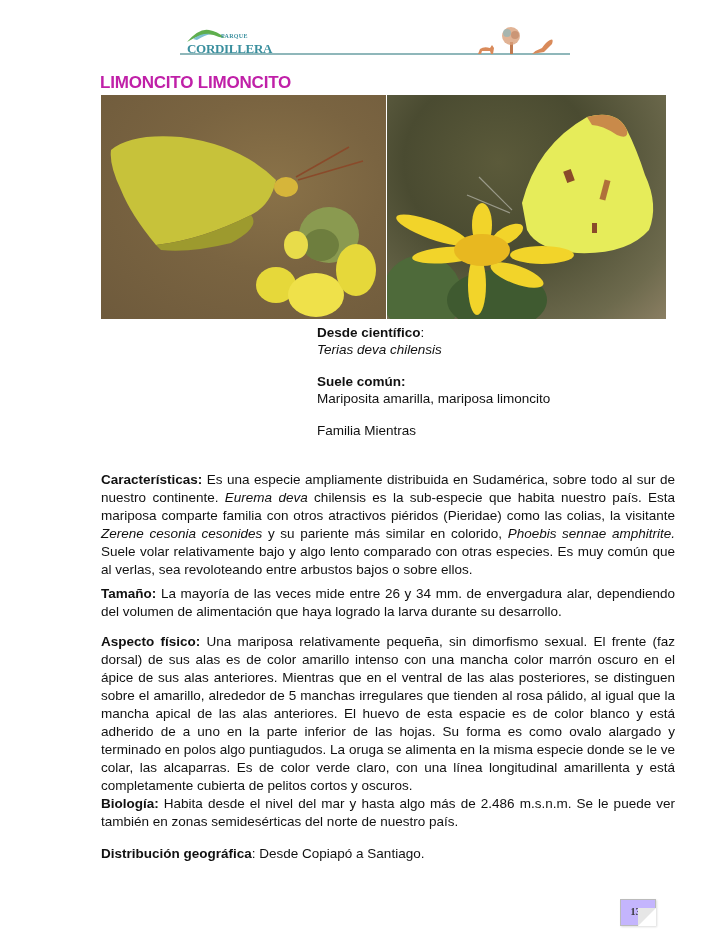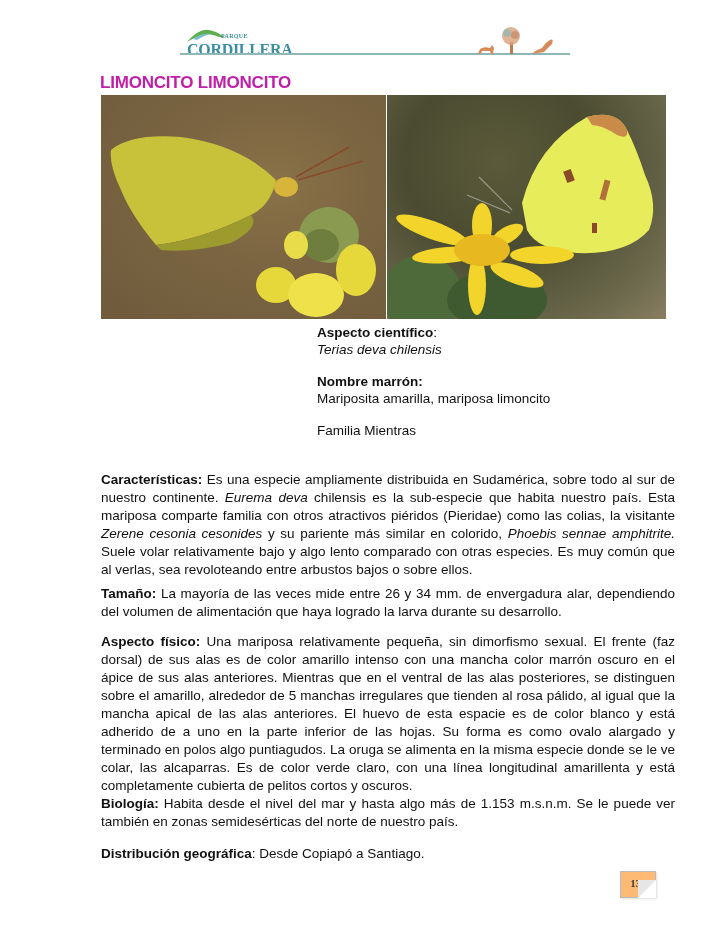--- a/index.html
+++ b/index.html
@@ -5,21 +5,21 @@
     html, body { margin: 0; padding: 0; background: #ffffff; }
     body { width: 720px; height: 932px; position: relative; overflow: hidden;
            font-family: "Liberation Sans", sans-serif; color: #111; }
 
     .header { position: absolute; left: 180px; top: 20px; width: 390px; height: 45px; }
     .logo { position: absolute; left: 5px; top: 4px; width: 90px; height: 36px; }
     .logo-mountain { position: absolute; left: 2px; top: 2px; }
     .logo-parque { position: absolute; left: 36px; top: 9px; font-family: "Liberation Serif", serif;
                    font-size: 6px; color: #3a8f9e; letter-spacing: 0.3px; font-weight: bold; }
     .logo-cordillera { position: absolute; left: 2px; top: 17px; font-family: "Liberation Serif", serif;
-                       font-size: 16px; color: #3a8f9e; font-weight: bold; letter-spacing: -0.3px; }
+                       font-size: 13px; color: #3a8f9e; font-weight: bold; letter-spacing: -0.3px; }
     .header-line { position: absolute; left: 0; top: 33px; width: 390px; height: 2px; background: #8fb7ba; }
     .header-deco { position: absolute; left: 290px; top: 4px; }
 
     .title { position: absolute; left: 100px; top: 73px; font-size: 17px; font-weight: bold;
              color: #c020a8; letter-spacing: -0.2px; }
 
     .photo { position: absolute; top: 95px; height: 224px; overflow: hidden; }
     .photo-left { left: 101px; width: 285px;
       background: radial-gradient(ellipse at 60% 40%, #8a7248 0%, #7a6441 45%, #6e5a3c 100%); }
     .photo-right { left: 387px; width: 279px;
@@ -32,22 +32,22 @@
 
     .body-text { position: absolute; left: 101px; width: 574px; font-size: 13.5px; line-height: 18px;
                  text-align: justify; }
     .p-caract { top: 471px; }
     .p-tamano { top: 585px; }
     .p-aspecto { top: 633px; }
     .p-bio { top: 795px; }
     .p-distr { top: 845px; }
     .b { font-weight: bold; }
 
-    .page-num { position: absolute; left: 620px; top: 871px; width: 34px; height: 25px;
-                border: 1px solid #bbb; background: #fdba74; box-shadow: 1px 1px 2px #ddd; }
+    .page-num { position: absolute; left: 620px; top: 899px; width: 34px; height: 25px;
+                border: 1px solid #bbb; background: #c4b5fd; box-shadow: 1px 1px 2px #ddd; }
     .page-num span { position: absolute; left: 0; right: 0; top: 6px; text-align: center;
                      font-family: "Liberation Serif", serif; font-size: 10px; font-weight: bold; color: #333; }
     .page-curl { position: absolute; right: -1px; bottom: -1px; width: 0; height: 0;
                  border-left: 9px solid #e6e6e6; border-top: 9px solid #e6e6e6;
                  border-right: 9px solid #fff; border-bottom: 9px solid #fff; }
   </style>
 </head>
 <body>
 
 <div class="header">
@@ -106,38 +106,38 @@
       <ellipse cx="155" cy="160" rx="32" ry="9"></ellipse>
       <ellipse cx="95" cy="130" rx="10" ry="22"></ellipse>
       <ellipse cx="120" cy="140" rx="18" ry="8" transform="rotate(-30 120 140)"></ellipse>
     </g>
     <ellipse cx="95" cy="155" rx="28" ry="16" fill="#e8b820"></ellipse>
   </svg>
 </div>
 
 <div class="facts">
   <div class="fact">
-    <div><span class="fact-label">Aspecto científico</span><span>:</span></div>
+    <div><span class="fact-label">Desde científico</span><span>:</span></div>
     <div class="italic">Terias deva chilensis</div>
   </div>
   <div class="fact">
-    <div class="fact-label">Nombre marrón:</div>
+    <div class="fact-label">Suele común:</div>
     <div>Mariposita amarilla, mariposa limoncito</div>
   </div>
   <div class="fact">
     <div>Familia Mientras</div>
   </div>
 </div>
 
 <div class="body-text p-caract"><span class="b">Características:</span><span> Es una especie ampliamente distribuida en Sudamérica, sobre todo al sur de nuestro continente. </span><span class="italic">Eurema deva</span><span> chilensis es la sub-especie que habita nuestro país. Esta mariposa comparte familia con otros atractivos piéridos (Pieridae) como las colias, la visitante </span><span class="italic">Zerene cesonia cesonides</span><span> y su pariente más similar en colorido, </span><span class="italic">Phoebis sennae amphitrite.</span><span> Suele volar relativamente bajo y algo lento comparado con otras especies. Es muy común que al verlas, sea revoloteando entre arbustos bajos o sobre ellos.</span></div>
 
 <div class="body-text p-tamano"><span class="b">Tamaño:</span><span> La mayoría de las veces mide entre 26 y 34 mm. de envergadura alar, dependiendo del volumen de alimentación que haya logrado la larva durante su desarrollo.</span></div>
 
 <div class="body-text p-aspecto"><span class="b">Aspecto físico:</span><span> Una mariposa relativamente pequeña, sin dimorfismo sexual. El frente (faz dorsal) de sus alas es de color amarillo intenso con una mancha color marrón oscuro en el ápice de sus alas anteriores. Mientras que en el ventral de las alas posteriores, se distinguen sobre el amarillo, alrededor de 5 manchas irregulares que tienden al rosa pálido, al igual que la mancha apical de las alas anteriores. El huevo de esta espacie es de color blanco y está adherido de a uno en la parte inferior de las hojas. Su forma es como ovalo alargado y terminado en polos algo puntiagudos. La oruga se alimenta en la misma especie donde se le ve colar, las alcaparras. Es de color verde claro, con una línea longitudinal amarillenta y está completamente cubierta de pelitos cortos y oscuros.</span></div>
 
-<div class="body-text p-bio"><span class="b">Biología:</span><span> Habita desde el nivel del mar y hasta algo más de 1.153 m.s.n.m.  Se le puede ver también en zonas semidesérticas del norte de nuestro país.</span></div>
+<div class="body-text p-bio"><span class="b">Biología:</span><span> Habita desde el nivel del mar y hasta algo más de 2.486 m.s.n.m.  Se le puede ver también en zonas semidesérticas del norte de nuestro país.</span></div>
 
 <div class="body-text p-distr"><span class="b">Distribución geográfica</span><span>: Desde Copiapó a Santiago.</span></div>
 
 <div class="page-num">
   <span>136</span>
   <div class="page-curl"></div>
 </div>
 
 </body></html>

